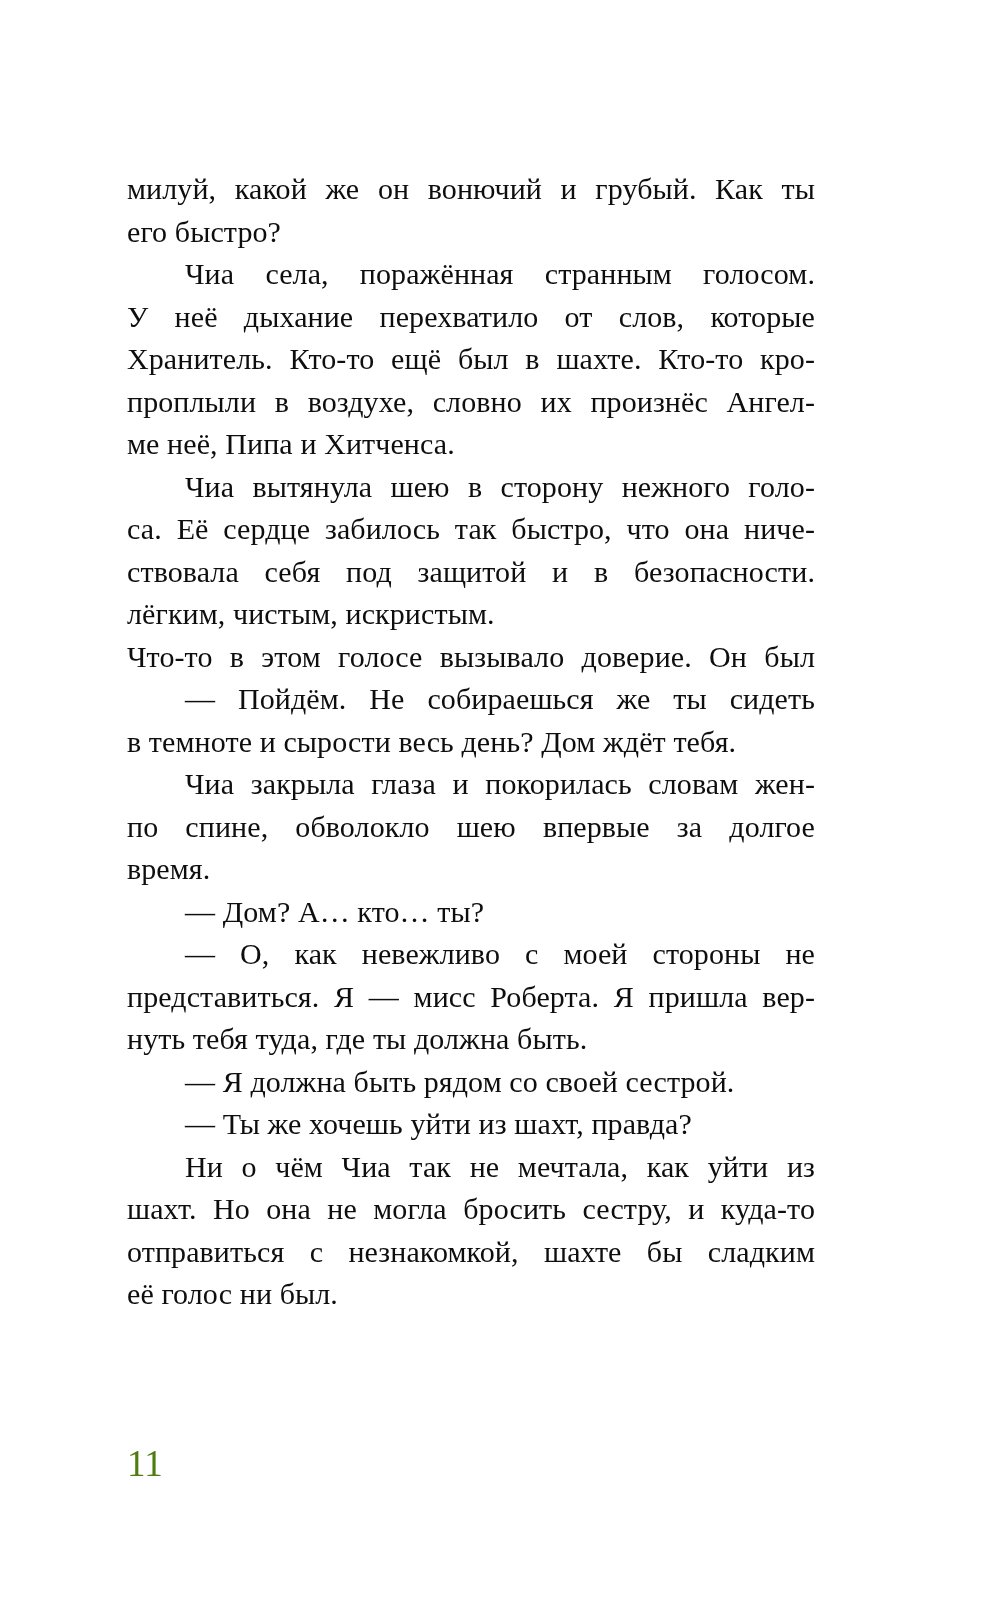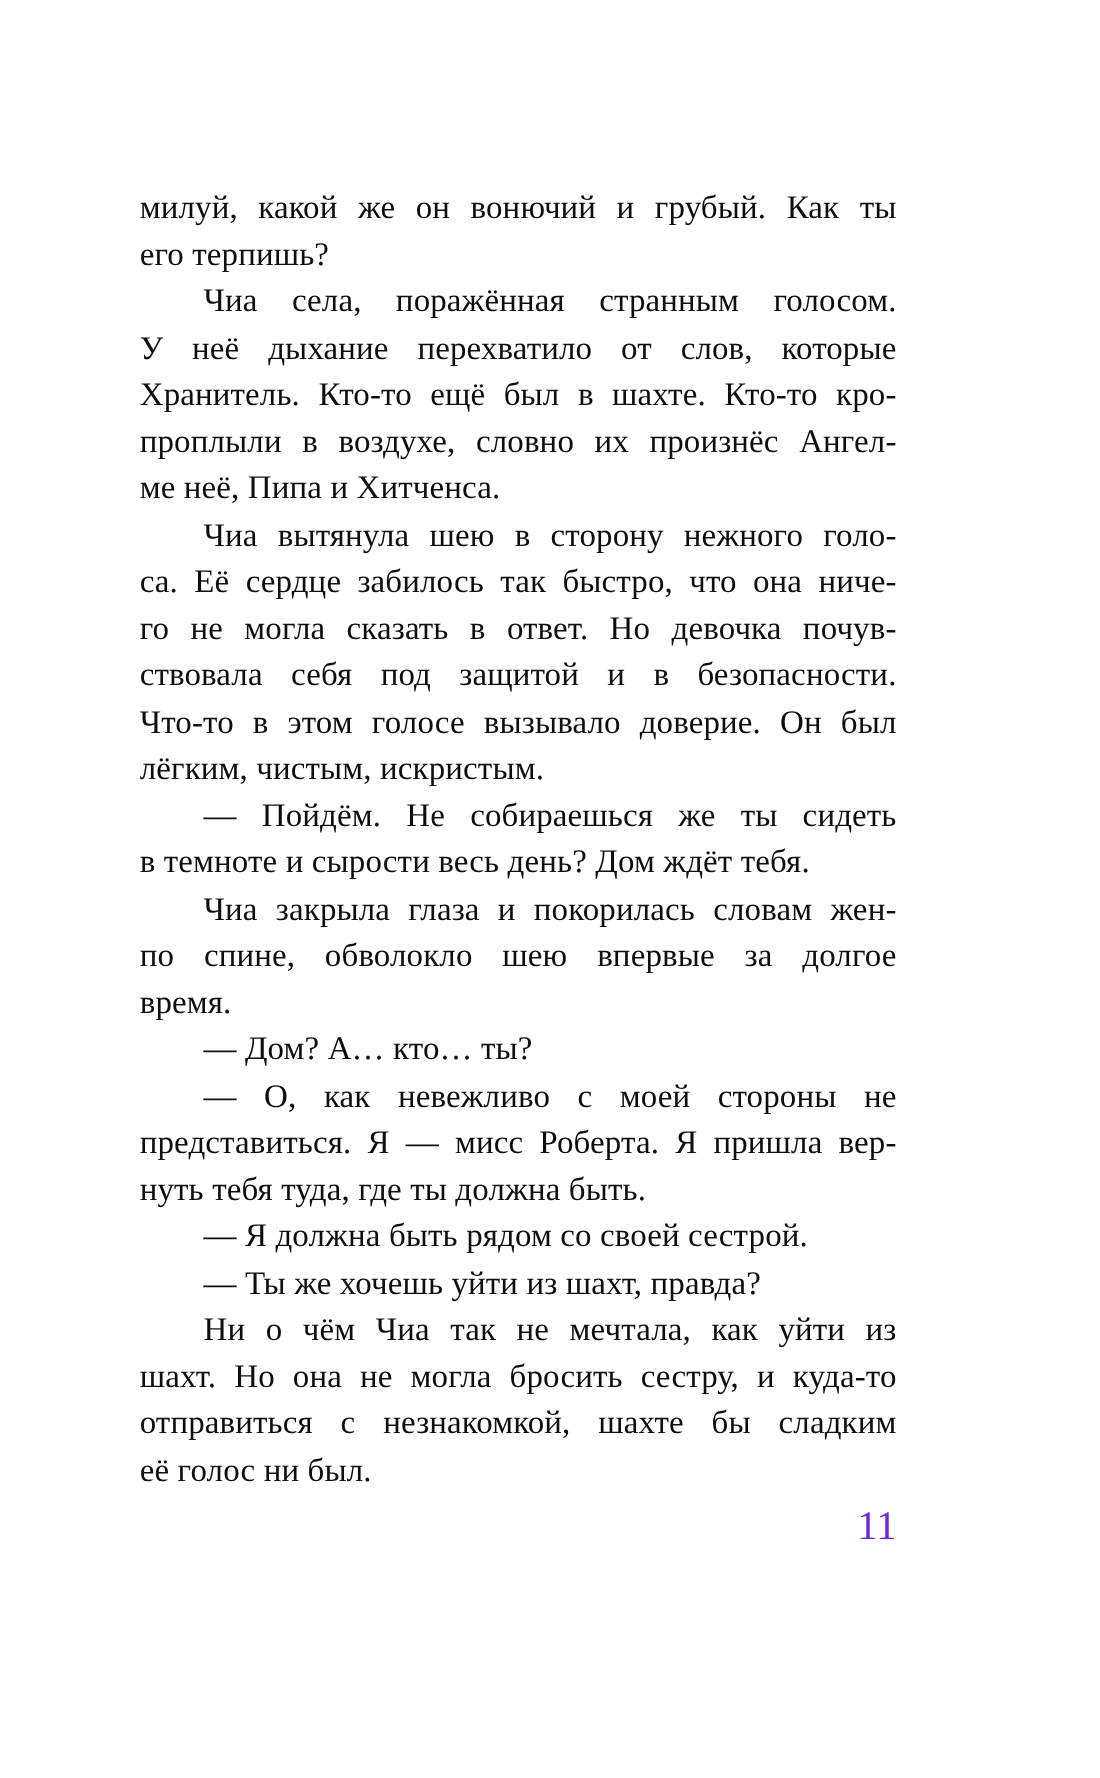--- a/index.html
+++ b/index.html
@@ -38,52 +38,51 @@
   .line.last {
     text-align: left;
     text-align-last: left;
   }
   .line.indent {
     text-indent: 58px;
     text-align: center;
   }
   .page-number {
     position: absolute;
-    top: 1368px;
+    top: 1444px;
     left: 127px;
     width: 688px;
-    text-align: right;
+    text-align: left;
     font-size: 37px;
     line-height: 40px;
-    color: #6d28d9;
+    color: #4d7c0f;
   }
 </style>
 </head>
 <body>
 
 <div class="page">
   <main class="text-block">
       <div class="paragraph">
         <div class="line">милуй, какой же он вонючий и грубый. Как ты</div>
-        <div class="line last">его терпишь?</div>
+        <div class="line last">его быстро?</div>
       </div>
       <div class="paragraph">
         <div class="line indent">Чиа села, поражённая странным голосом.</div>
         <div class="line">У неё дыхание перехватило от слов, которые</div>
         <div class="line">Хранитель. Кто-то ещё был в шахте. Кто-то кро-</div>
         <div class="line">проплыли в воздухе, словно их произнёс Ангел-</div>
         <div class="line last">ме неё, Пипа и Хитченса.</div>
       </div>
       <div class="paragraph">
         <div class="line indent">Чиа вытянула шею в сторону нежного голо-</div>
         <div class="line">са. Её сердце забилось так быстро, что она ниче-</div>
-        <div class="line">го не могла сказать в ответ. Но девочка почув-</div>
         <div class="line">ствовала себя под защитой и в безопасности.</div>
+        <div class="line last">лёгким, чистым, искристым.</div>
         <div class="line">Что-то в этом голосе вызывало доверие. Он был</div>
-        <div class="line last">лёгким, чистым, искристым.</div>
       </div>
       <div class="paragraph">
         <div class="line indent">— Пойдём. Не собираешься же ты сидеть</div>
         <div class="line last">в темноте и сырости весь день? Дом ждёт тебя.</div>
       </div>
       <div class="paragraph">
         <div class="line indent">Чиа закрыла глаза и покорилась словам жен-</div>
         <div class="line">по спине, обволокло шею впервые за долгое</div>
         <div class="line last">время.</div>
       </div>

